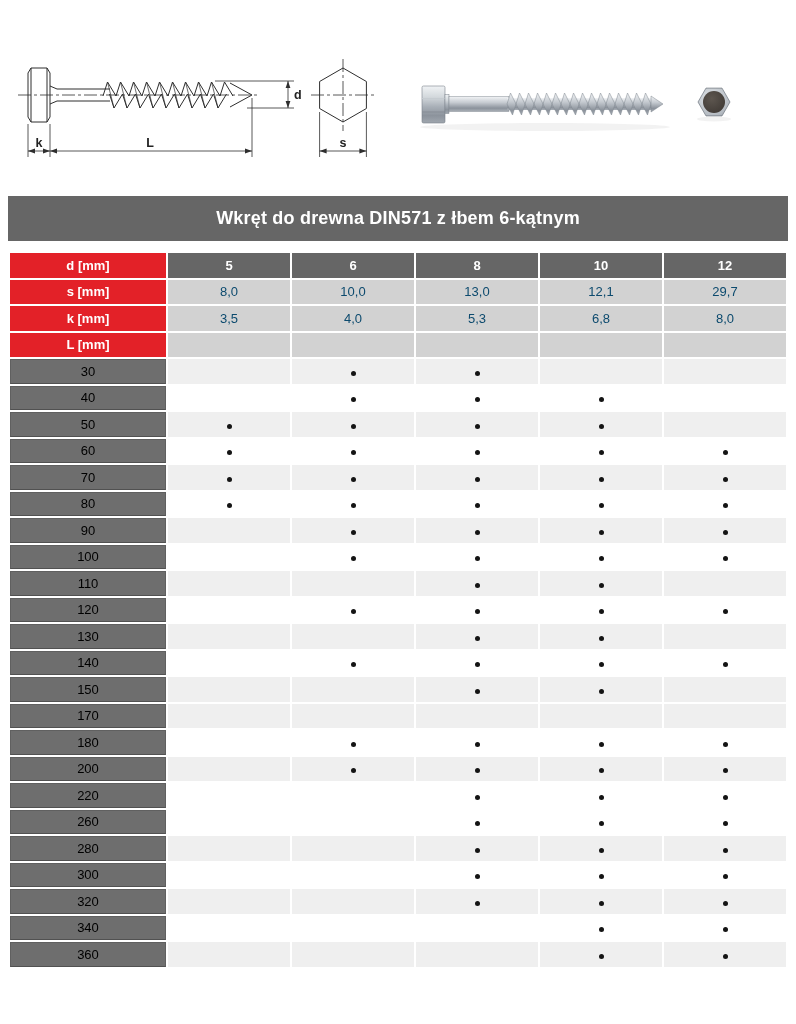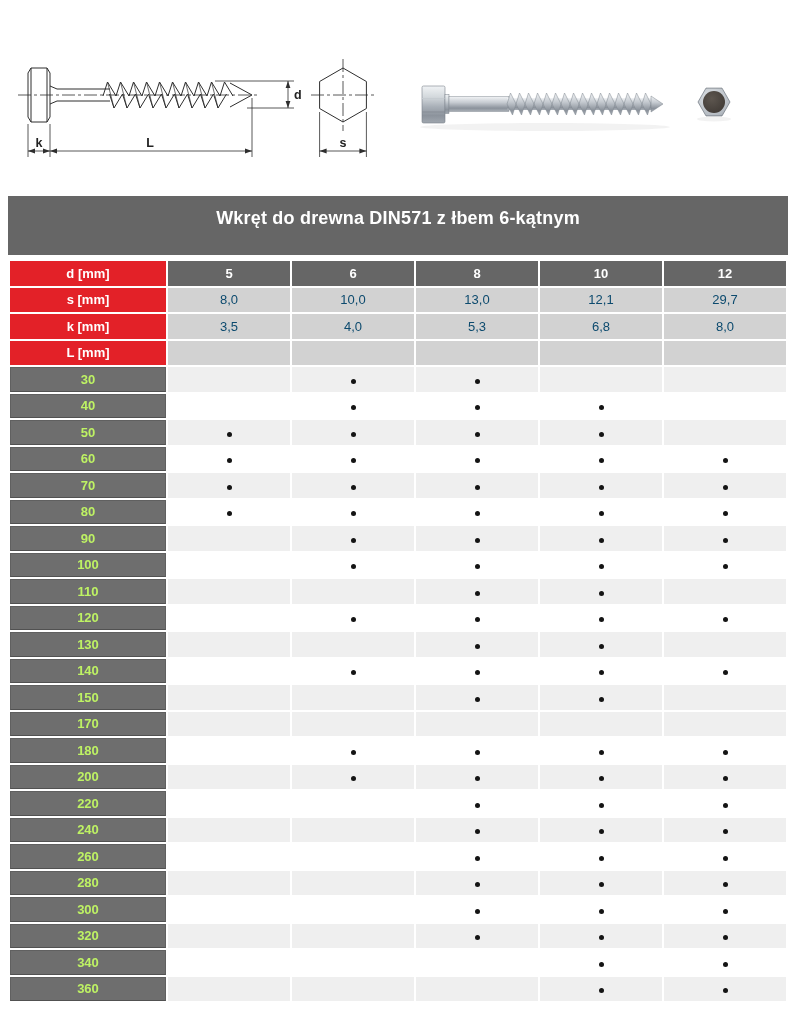--- a/index.html
+++ b/index.html
@@ -9,49 +9,49 @@
   .figures { width: 796px; height: 196px; background: #fff; }
 
   .table-wrap { margin: 0 8px; width: 780px; }
 
   .title-bar {
     background: var(--header-gray, #666666);
     color: var(--title-text, #ffffff);
     font-weight: bold;
     font-size: 18px;
     text-align: center;
-    height: 59px;
+    height: 45px;
     line-height: 45px;
     letter-spacing: 0.2px;
   }
 
   table.spec {
     border-collapse: separate;
     border-spacing: 2px;
     table-layout: fixed;
     width: 780px;
-    margin-top: 4px;
+    margin-top: 10px;
   }
   table.spec td {
     height: 24.5px;
     text-align: center;
     vertical-align: middle;
     font-size: 13px;
     padding: 0;
     overflow: hidden;
   }
   td.lbl-red {
     background: var(--accent-red, #e32128);
     color: #fff;
     font-weight: bold;
   }
   td.lbl-len {
     background: var(--length-label-gray, #6e6e6e);
-    color: #bef264;
-    font-weight: bold;
+    color: #000000;
+    font-weight: normal;
     border: 1px solid #606060;
     border-bottom-color: #515151;
   }
   td.cell-dark {
     background: var(--header-gray, #666666);
     color: #fff;
     font-weight: bold;
   }
   td.cell-gray  { background: var(--param-cell-gray, #d2d2d2); color: #0c4a6e; }
   td.cell-alt   { background: var(--row-alt, #efefef); }
@@ -356,28 +356,20 @@
         </tr>
         <tr>
           <td class="lbl-len">220</td>
           <td class="cell-white"></td>
           <td class="cell-white"></td>
           <td class="cell-white"><span class="dot"></span></td>
           <td class="cell-white"><span class="dot"></span></td>
           <td class="cell-white"><span class="dot"></span></td>
         </tr>
         <tr>
-          <td class="lbl-len">240</td>
-          <td class="cell-alt"></td>
-          <td class="cell-alt"></td>
-          <td class="cell-alt"><span class="dot"></span></td>
-          <td class="cell-alt"><span class="dot"></span></td>
-          <td class="cell-alt"><span class="dot"></span></td>
-        </tr>
-        <tr>
           <td class="lbl-len">260</td>
           <td class="cell-white"></td>
           <td class="cell-white"></td>
           <td class="cell-white"><span class="dot"></span></td>
           <td class="cell-white"><span class="dot"></span></td>
           <td class="cell-white"><span class="dot"></span></td>
         </tr>
         <tr>
           <td class="lbl-len">280</td>
           <td class="cell-alt"></td>

